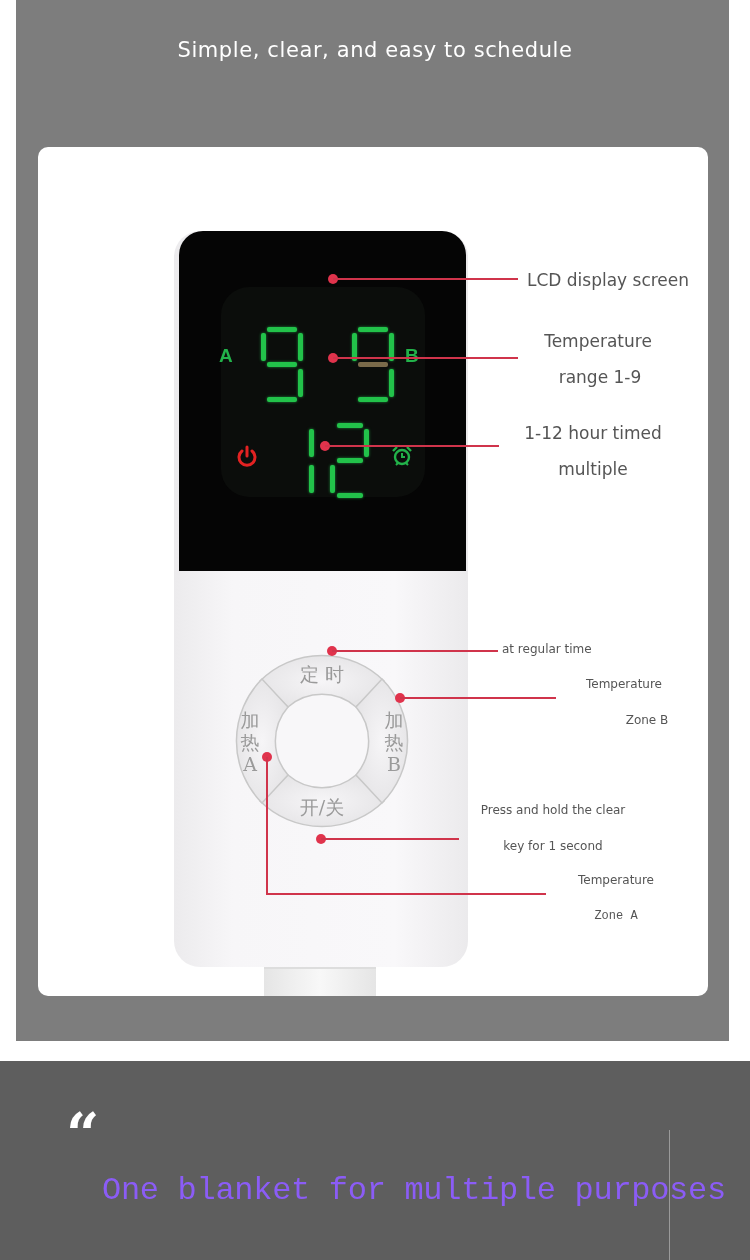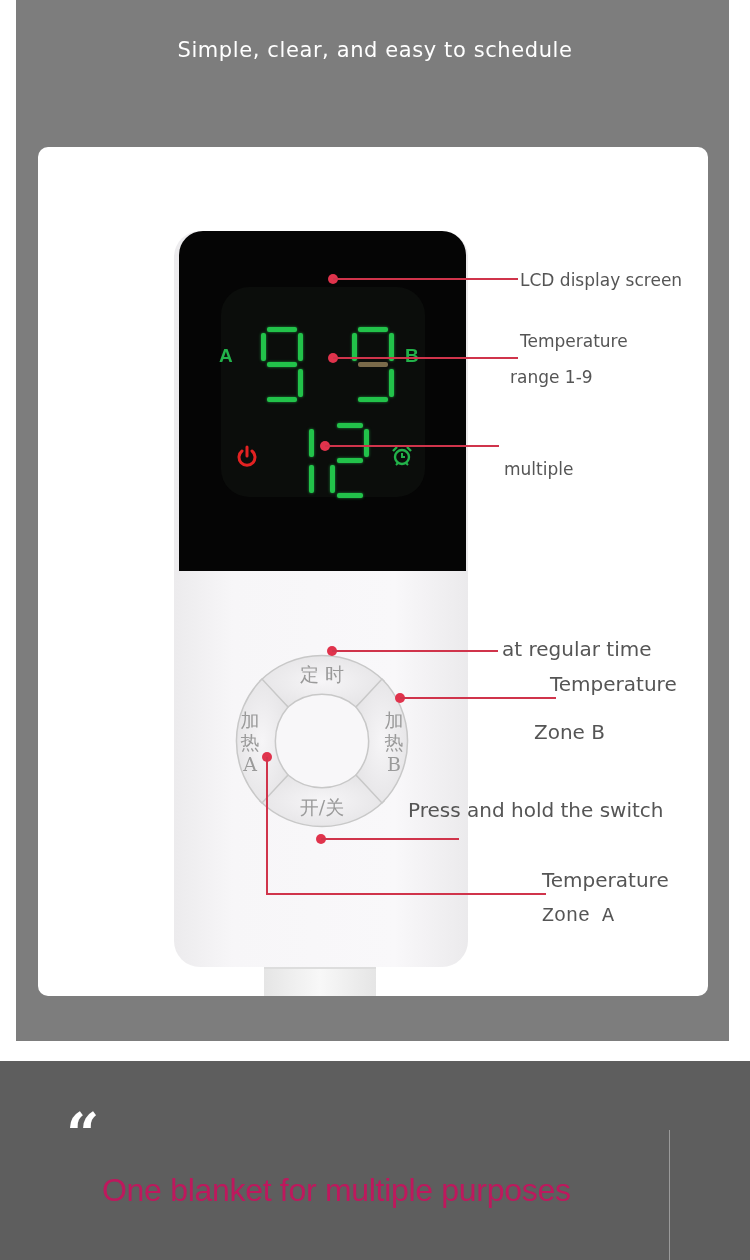--- a/index.html
+++ b/index.html
@@ -17,27 +17,27 @@
   .zone-letter{position:absolute;color:#22b24a;font-weight:bold;font-size:19px;font-family:"Liberation Sans",sans-serif;}
   .power-icon{position:absolute;left:57px;top:214px;width:22px;height:22px;}
   .alarm-icon{position:absolute;left:212px;top:214px;width:22px;height:22px;}
   .dpad{position:absolute;left:58px;top:420px;width:180px;height:180px;}
   .cord{position:absolute;left:90px;top:736px;width:112px;height:30px;background:linear-gradient(90deg,#e5e5e5,#f8f8f8,#e5e5e5);border-top:2px solid #ddd;}
   .btn-text{font-family:"DejaVu Serif",serif;fill:#9a9a9a;font-size:19px;}
   
   .leader{position:absolute;background:#d0344b;height:2px;}
   .leader-v{position:absolute;background:#d0344b;width:2px;}
   .dot{position:absolute;width:10px;height:10px;border-radius:50%;background:#e0334c;}
-  .label{position:absolute;color:#555555;text-align:left;font-family:"DejaVu Sans",sans-serif;}
+  .label{position:absolute;color:#555555;text-align:center;font-family:"DejaVu Sans",sans-serif;}
   .label.sm{font-size:17px;line-height:36px;}
-  .label.lg{font-size:20px;line-height:36px;}
+  .label.lg{font-size:12px;line-height:36px;}
   
   .bottom-band{position:absolute;left:0;top:1061px;width:750px;height:199px;background:#5e5e5e;}
   .quote-mark{position:absolute;left:66px;top:1110px;color:#ffffff;font-size:58px;font-weight:bold;line-height:50px;font-family:"DejaVu Serif",serif;}
-  .tagline{position:absolute;left:102px;top:1172px;color:#be185d;font-size:32px;font-family:Liberation Sans, sans-serif;letter-spacing:-0.3px;}
+  .tagline{position:absolute;left:102px;top:1172px;color:#8b5cf6;font-size:32px;font-family:Liberation Mono, monospace;letter-spacing:-0.3px;}
   .vrule{position:absolute;left:669px;top:1130px;width:1px;height:130px;background:#9a9a9a;}
 </style>
 </head>
 <body>
 
 <div class="top-panel"></div>
 <div class="headline">Simple, clear, and easy to schedule</div>
 
 <div class="card">
   <div class="device">
@@ -125,36 +125,38 @@
     </svg>
   </div>
 
   <div class="dot" style="left:290px;top:127px;"></div>
   <div class="leader" style="left:295px;top:131px;width:185px;"></div>
   <div class="label sm" style="left:482px;top:115px;width:176px;">LCD display screen</div>
 
   <div class="dot" style="left:290px;top:206px;"></div>
   <div class="leader" style="left:295px;top:210px;width:185px;"></div>
   <div class="label sm" style="left:482px;top:176px;width:156px;">Temperature</div>
-  <div class="label sm" style="left:472px;top:212px;width:156px;">range 1-9</div>
+  <div class="label sm" style="left:484px;top:212px;width:156px;">range 1-9</div>
 
   <div class="dot" style="left:282px;top:294px;"></div>
   <div class="leader" style="left:287px;top:298px;width:174px;"></div>
+  <div class="label sm" style="left:466px;top:268px;width:178px;">1-12 hour timed</div>
   <div class="label sm" style="left:466px;top:304px;width:178px;">multiple</div>
 
   <div class="dot" style="left:289px;top:499px;"></div>
   <div class="leader" style="left:294px;top:503px;width:166px;"></div>
   <div class="label lg" style="left:464px;top:484px;width:170px;text-align:left;">at regular time</div>
 
   <div class="dot" style="left:357px;top:546px;"></div>
   <div class="leader" style="left:362px;top:550px;width:156px;"></div>
   <div class="label lg" style="left:512px;top:519px;width:148px;">Temperature</div>
-  <div class="label lg" style="left:496px;top:555px;width:148px;margin-top:12px;">Zone B</div>
+  <div class="label lg" style="left:535px;top:555px;width:148px;">Zone B</div>
 
-  <div class="label lg" style="left:370px;top:645px;width:290px;">Press and hold the switch</div>
+  <div class="label lg" style="left:370px;top:645px;width:290px;">Press and hold the clear</div>
+  <div class="label lg" style="left:370px;top:681px;width:290px;">key for 1 second</div>
   <div class="dot" style="left:278px;top:687px;"></div>
   <div class="leader" style="left:283px;top:691px;width:138px;"></div>
 
   <div class="dot" style="left:224px;top:605px;"></div>
   <div class="leader-v" style="left:228px;top:610px;height:138px;"></div>
   <div class="leader" style="left:228px;top:746px;width:280px;"></div>
   <div class="label lg" style="left:504px;top:715px;width:148px;">Temperature</div>
   <div class="label lg" style="left:504px;top:751px;width:148px;font-family:Liberation Mono, monospace;">Zone A</div>
 </div>
 

